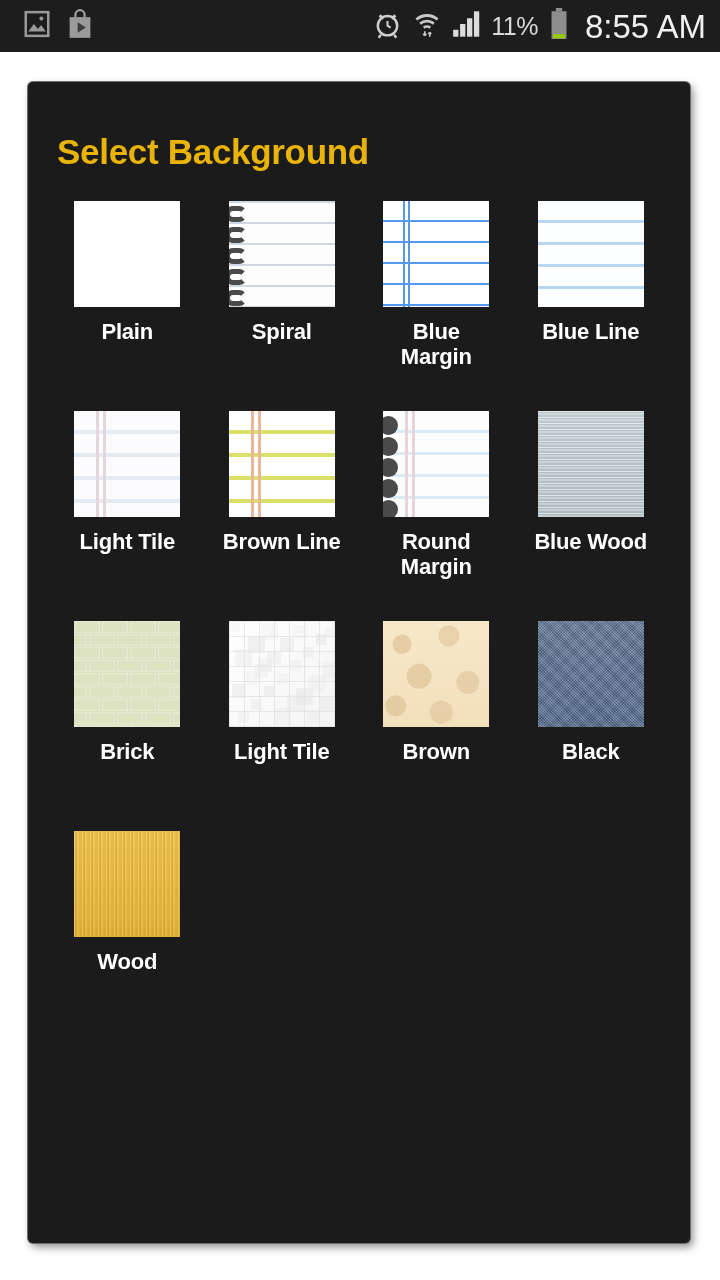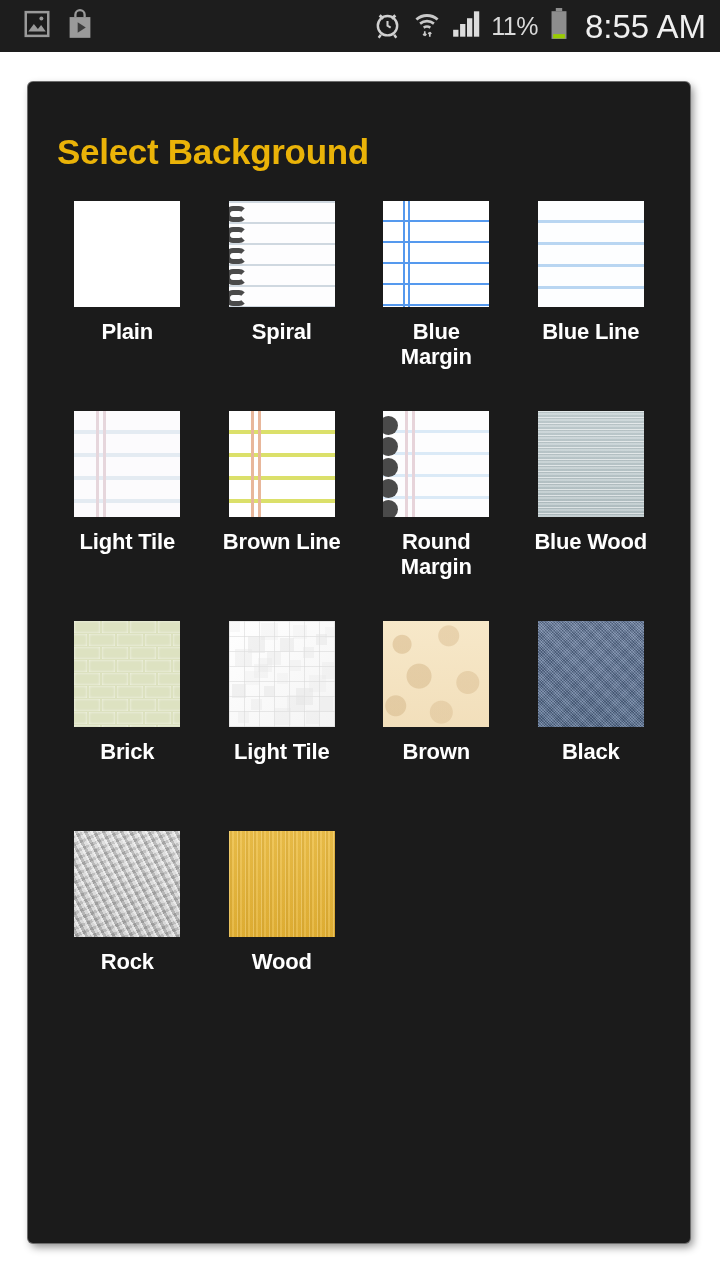--- a/index.html
+++ b/index.html
@@ -401,22 +401,18 @@
         </div>
         <div class="cell">
           <div class="thumb tx-brown"></div>
           <div class="caption">Brown</div>
         </div>
         <div class="cell">
           <div class="thumb tx-jeans"></div>
           <div class="caption">Black</div>
         </div>
         <div class="cell">
-          <div class="thumb tx-rock"></div>
-          <div class="caption">Rock</div>
-        </div>
-        <div class="cell">
           <div class="thumb tx-wood"></div>
           <div class="caption">Wood</div>
         </div>
       </div>
   </div>
 </div>
 
 </body></html>

